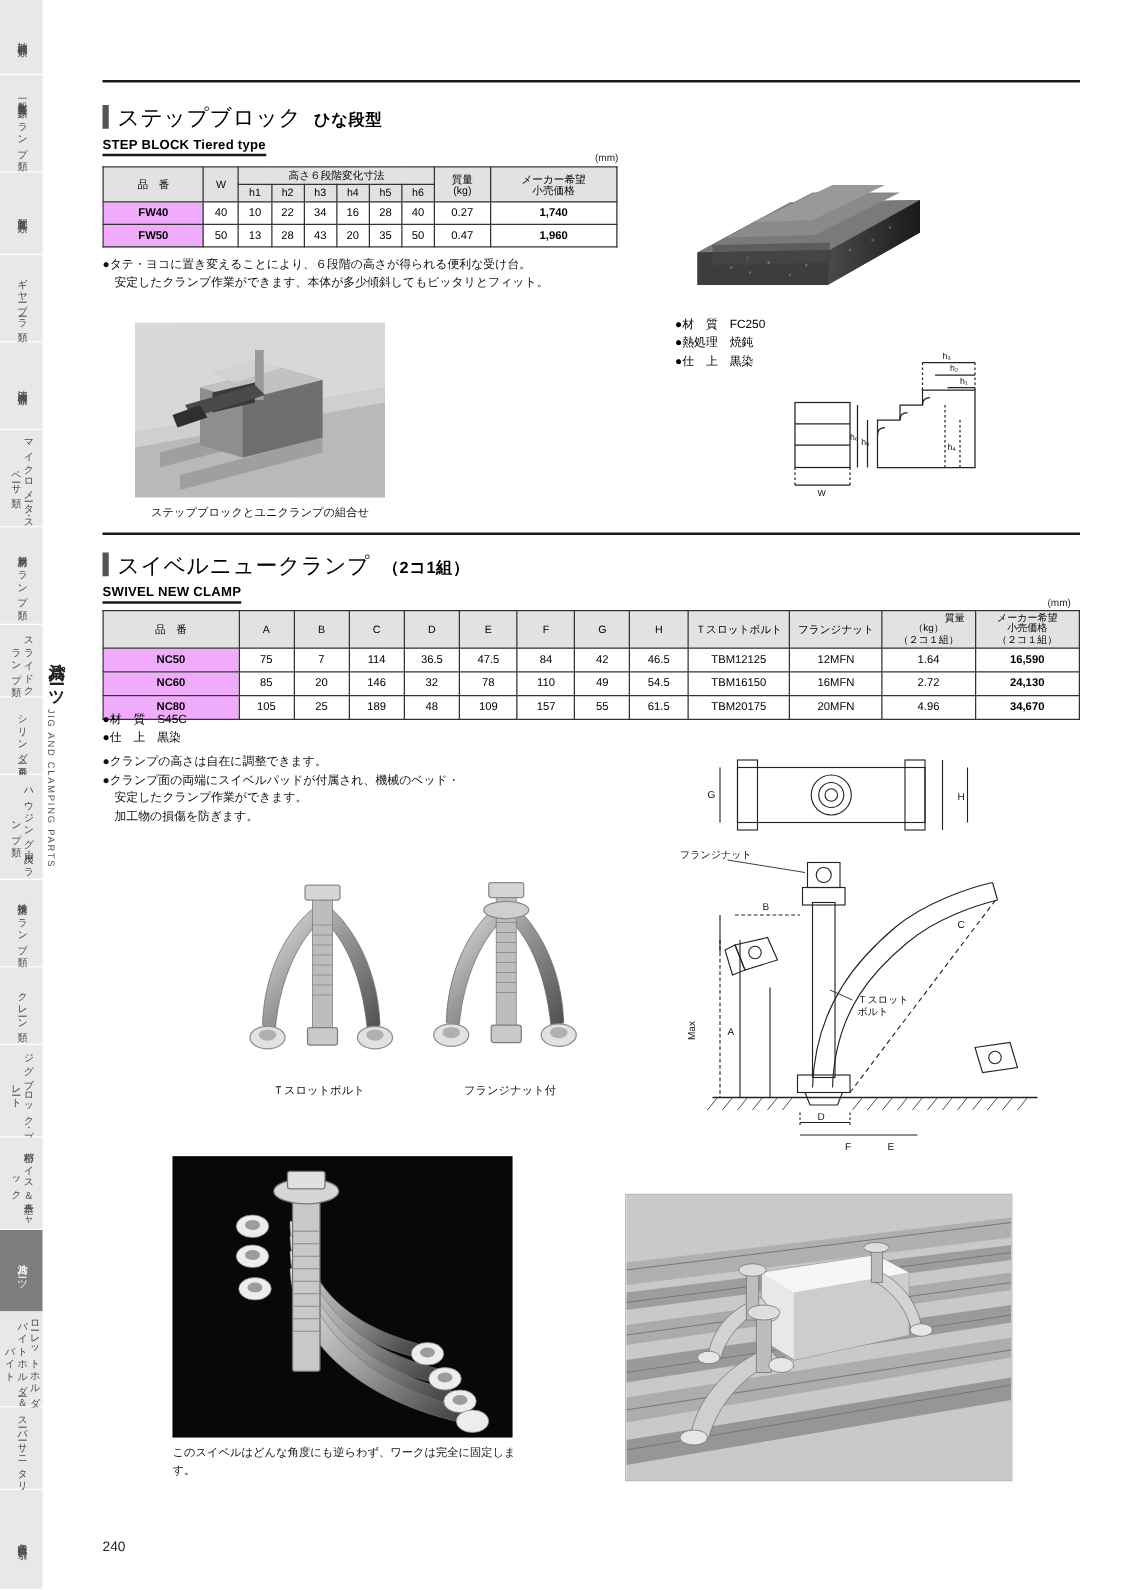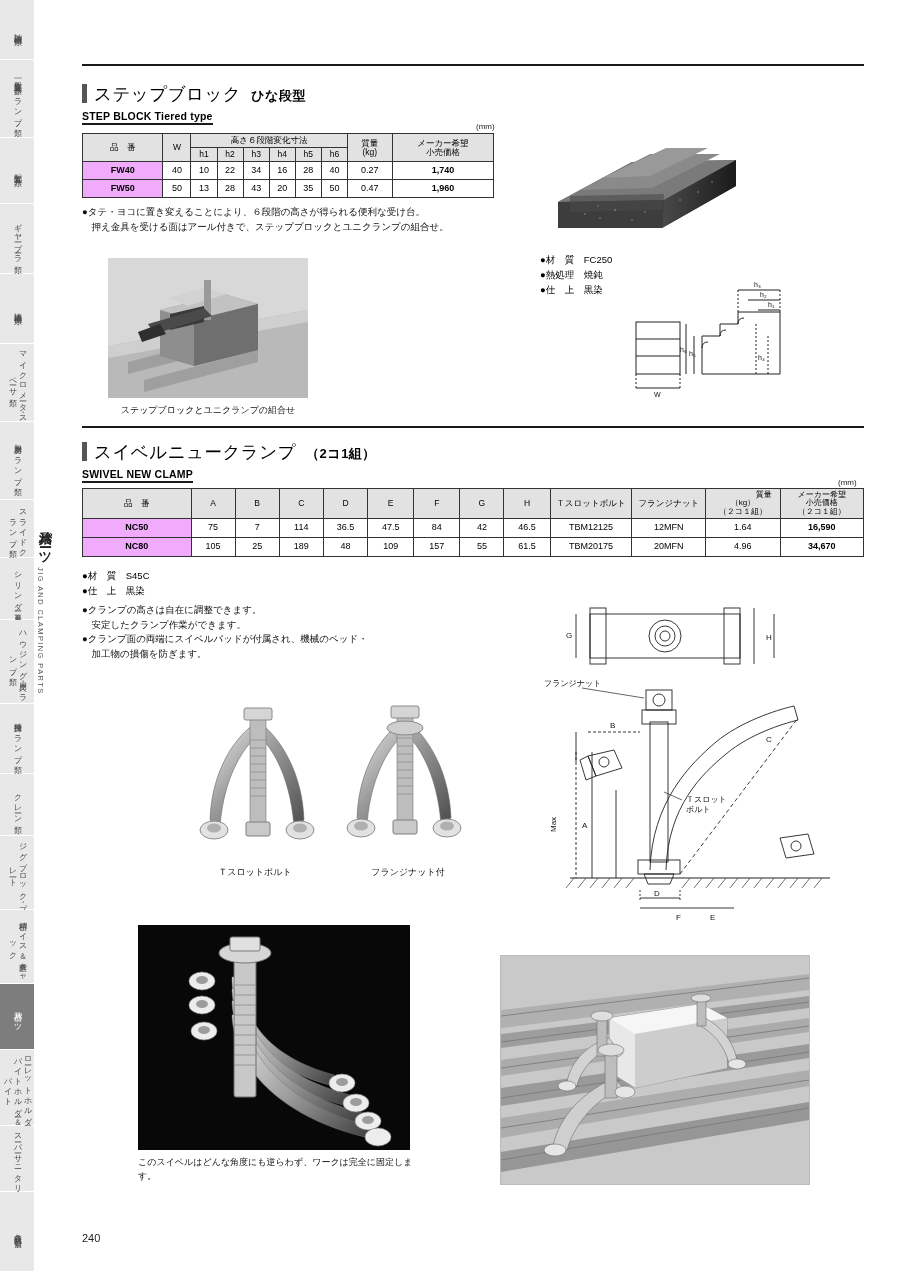--- a/index.html
+++ b/index.html
@@ -204,21 +204,21 @@
         <td>35</td>
         <td>50</td>
         <td>0.47</td>
         <td class="price">1,960</td>
       </tr>
     </tbody>
   </table>
 
   <div class="note" style="left:22px;top:205px;width:420px;">
     <div>●タテ・ヨコに置き変えることにより、６段階の高さが得られる便利な受け台。</div>
-    <div>　押え金具を受ける面はアール付きで、ステップブロックとユニクランプの組合せ。</div>
+    <div>　安定したクランプ作業ができます、本体が多少傾斜してもピッタリとフィット。</div>
   </div>
 
   <div class="photo" style="left:480px;top:130px;width:230px;height:125px;">
     <svg width="230" height="125" viewBox="0 0 230 125">
       <defs>
         <linearGradient id="blkA" x1="0" y1="0" x2="0" y2="1">
           <stop offset="0" stop-color="#6e6e6e"></stop>
             <stop offset="1" stop-color="#2a2a2a"></stop>
         </linearGradient>
         <linearGradient id="blkB" x1="0" y1="0" x2="1" y2="0">
@@ -357,20 +357,35 @@
         <td>47.5</td>
         <td>84</td>
         <td>42</td>
         <td>46.5</td>
         <td>TBM12125</td>
         <td>12MFN</td>
         <td>1.64</td>
         <td class="price">16,590</td>
       </tr>
       <tr style="height:19px;">
+        <td class="pn">NC60</td>
+        <td>85</td>
+        <td>20</td>
+        <td>146</td>
+        <td>32</td>
+        <td>78</td>
+        <td>110</td>
+        <td>49</td>
+        <td>54.5</td>
+        <td>TBM16150</td>
+        <td>16MFN</td>
+        <td>2.72</td>
+        <td class="price">24,130</td>
+      </tr>
+      <tr style="height:19px;">
         <td class="pn">NC80</td>
         <td>105</td>
         <td>25</td>
         <td>189</td>
         <td>48</td>
         <td>109</td>
         <td>157</td>
         <td>55</td>
         <td>61.5</td>
         <td>TBM20175</td>
@@ -381,22 +396,22 @@
     </tbody>
   </table>
 
   <div class="spec" style="left:22px;top:568px;">
     <div>●材　質　S45C</div>
     <div>●仕　上　黒染</div>
   </div>
 
   <div class="note" style="left:22px;top:603px;width:420px;">
     <div>●クランプの高さは自在に調整できます。</div>
+    <div>●クランプ面の両端にスイベルパッドが付属され、機械のベッド・</div>
     <div>　安定したクランプ作業ができます。</div>
-    <div>●クランプ面の両端にスイベルパッドが付属され、機械のベッド・</div>
     <div>　加工物の損傷を防ぎます。</div>
   </div>
 
   <div class="photo" style="left:130px;top:700px;width:130px;height:160px;">
     <svg width="130" height="160" viewBox="0 0 130 160">
       <defs>
         <linearGradient id="arm1" x1="0" y1="0" x2="1" y2="1">
           <stop offset="0" stop-color="#f0f0f0"></stop>
             <stop offset=".45" stop-color="#9a9a9a"></stop>
             <stop offset="1" stop-color="#4e4e4e"></stop>

